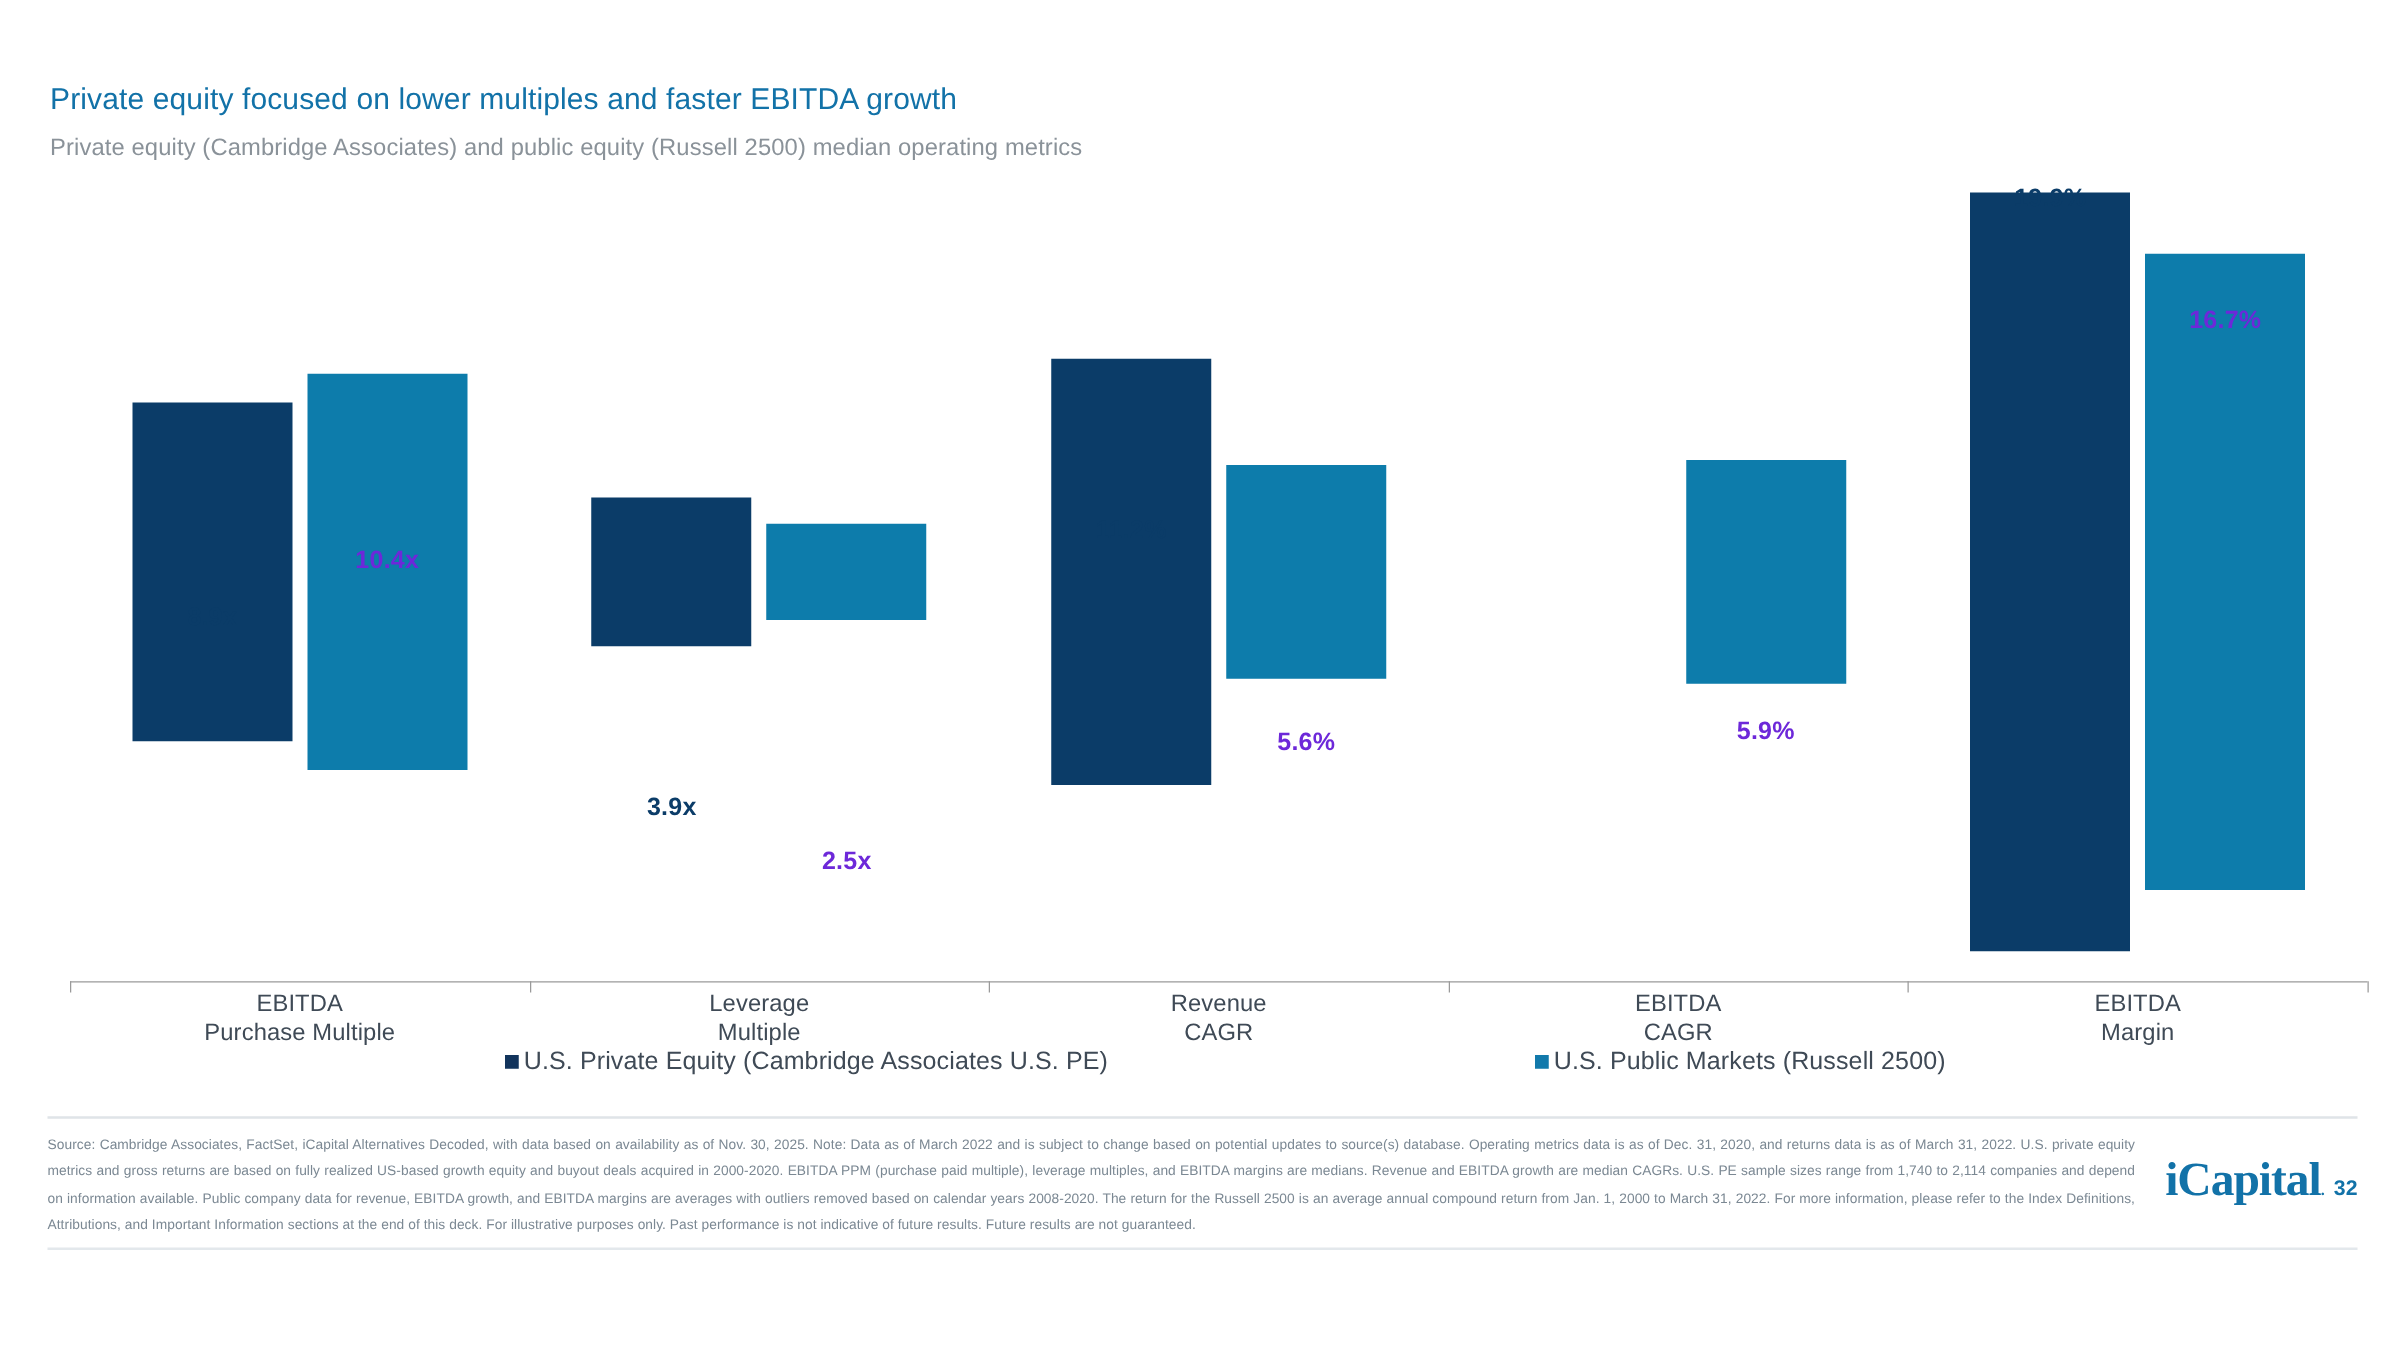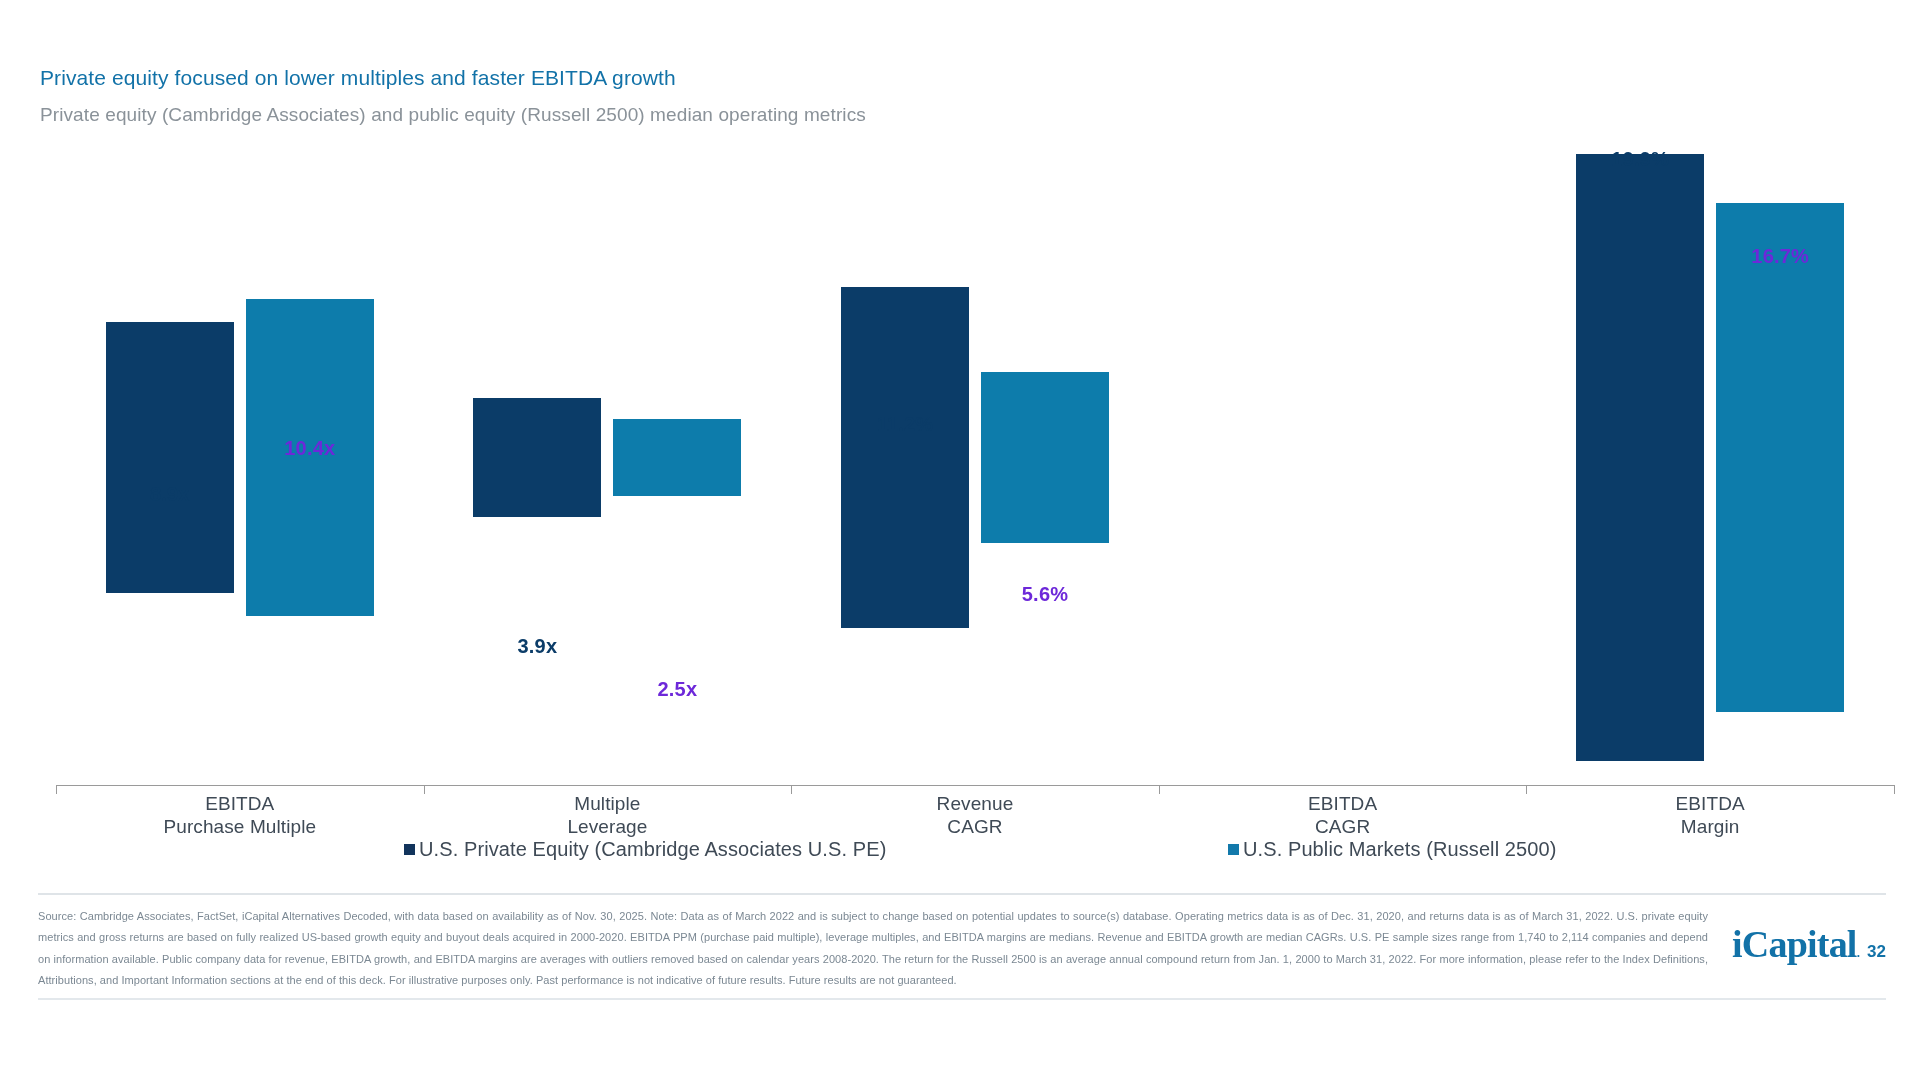--- a/index.html
+++ b/index.html
@@ -24,21 +24,21 @@
   }
 
   
   #header {
     position: absolute;
     left: 40px;
     top: 66px;
     width: 1700px;
   }
   #chart-title {
-    font-size: 21px;
+    font-size: 24px;
     font-weight: 400;
     color: #1272a8;
     letter-spacing: 0.1px;
     line-height: 1.15;
     white-space: nowrap;
   }
   #chart-subtitle {
     margin-top: 14px;
     font-size: 19px;
     font-weight: 400;
@@ -227,20 +227,24 @@
           <div class="bar-label series-1" style="bottom: 84.1628px;">2.5x</div>
           <div class="bar series-1" style="height: 76.1628px; background: rgb(13, 124, 171);"></div>
         </div>
         <div class="bar-wrap" style="left: 785px; width: 128px; height: 655px;">
           <div class="bar-label series-0" style="bottom: 349.209px;">11.2%</div>
           <div class="bar series-0" style="height: 341.209px; background: rgb(11, 60, 104);"></div>
         </div>
         <div class="bar-wrap" style="left: 925px; width: 128px; height: 655px;">
           <div class="bar-label series-1" style="bottom: 178.605px;">5.6%</div>
           <div class="bar series-1" style="height: 170.605px; background: rgb(13, 124, 171);"></div>
+        </div>
+        <div class="bar-wrap" style="left: 1292.6px; width: 128px; height: 655px;">
+          <div class="bar-label series-1" style="bottom: 187.744px;">5.9%</div>
+          <div class="bar series-1" style="height: 179.744px; background: rgb(13, 124, 171);"></div>
         </div>
         <div class="bar-wrap" style="left: 1520.2px; width: 128px; height: 655px;">
           <div class="bar-label series-0" style="bottom: 614.256px;">19.9%</div>
           <div class="bar series-0" style="height: 606.256px; background: rgb(11, 60, 104);"></div>
         </div>
         <div class="bar-wrap" style="left: 1660.2px; width: 128px; height: 655px;">
           <div class="bar-label series-1" style="bottom: 516.767px;">16.7%</div>
           <div class="bar series-1" style="height: 508.767px; background: rgb(13, 124, 171);"></div>
         </div>
       </div>
@@ -254,22 +258,22 @@
       <div class="tick" style="left: 1158.8px;"></div>
       <div class="tick" style="left: 1526.4px;"></div>
       <div class="tick" style="left: 1894px;"></div>
     </div>
   <div id="cat-layer">
       <div class="cat-label" style="left: 59.8px; width: 360px;">
         <div>EBITDA</div>
         <div>Purchase Multiple</div>
       </div>
       <div class="cat-label" style="left: 427.4px; width: 360px;">
+        <div>Leverage</div>
         <div>Multiple</div>
-        <div>Leverage</div>
       </div>
       <div class="cat-label" style="left: 795px; width: 360px;">
         <div>Revenue</div>
         <div>CAGR</div>
       </div>
       <div class="cat-label" style="left: 1162.6px; width: 360px;">
         <div>EBITDA</div>
         <div>CAGR</div>
       </div>
       <div class="cat-label" style="left: 1530.2px; width: 360px;">

